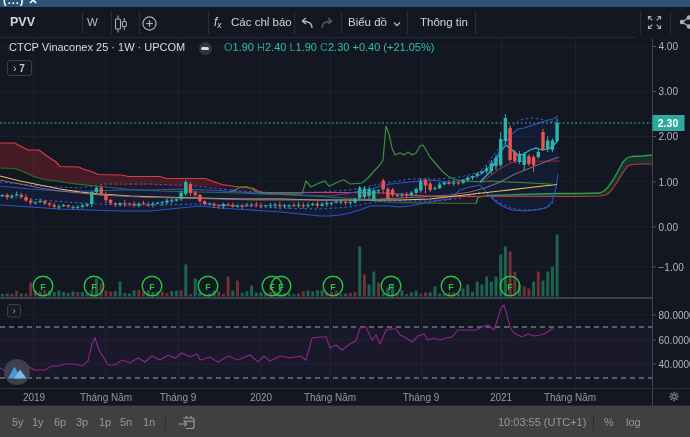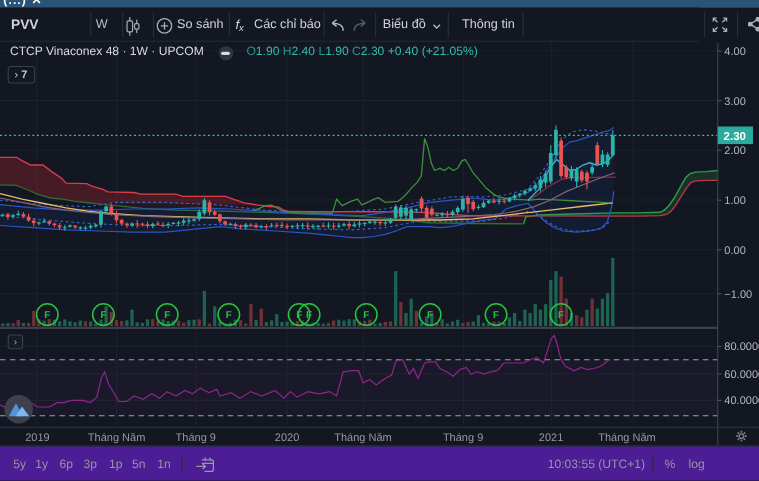--- a/index.html
+++ b/index.html
@@ -7,21 +7,21 @@
 .topbar span{position:absolute;left:3px;top:-6px;color:#fff;font-size:11px;font-weight:bold;letter-spacing:1px}
 .toolbar{left:0;top:7px;width:636px;height:31px;background:#131722;border-bottom:1px solid #242836}
 .tb{position:absolute;top:0;height:30px;line-height:30px;color:#d1d4dc;font-size:11.5px;white-space:nowrap}
 .ico{position:absolute;display:block}
 .sep{position:absolute;top:4px;width:1px;height:23px;background:#2a2e39}
 .legend{left:9px;top:41px;color:#d8dae0;font-size:11px;white-space:nowrap}
 .ohlc{left:224px;top:41px;color:#2fbfae;font-size:11px;white-space:nowrap}
 .minusbtn{left:198.5px;top:42px;width:13px;height:13px;border-radius:50%;background:#30353f}
 .minusbtn:after{content:"";position:absolute;left:2.5px;top:5px;width:8px;height:3px;border-radius:1.5px;background:#d8dadf}
 .btn7{left:6.5px;top:59.5px;width:25px;height:16.5px;border:1px solid #3a3e49;border-radius:3px;color:#c6c9d0;font-size:10px;line-height:15px;text-align:center}
-.bottombar{left:0;top:405px;width:690px;height:32px;background:#4c1d95;border-top:1px solid #242836}
+.bottombar{left:0;top:405px;width:690px;height:32px;background:#404040;border-top:1px solid #242836}
 .bb{position:absolute;top:0;height:32px;line-height:32px;color:#9598a1;font-size:11px;white-space:nowrap}
 </style></head>
 <body>
 <svg width="690" height="437" viewBox="0 0 690 437" style="position:absolute;left:0;top:0">
     <g stroke="#1d212e" stroke-width="1">
       <line x1="33.5" y1="39" x2="33.5" y2="388"></line>
       <line x1="106" y1="39" x2="106" y2="388"></line>
       <line x1="178.5" y1="39" x2="178.5" y2="388"></line>
       <line x1="261" y1="39" x2="261" y2="388"></line>
       <line x1="330.5" y1="39" x2="330.5" y2="388"></line>
@@ -517,21 +517,20 @@
     <rect x="9.3" y="7.5" width="4" height="5" rx="1"></rect>
       <line x1="11.3" y1="4" x2="11.3" y2="7.5"></line>
       <line x1="11.3" y1="12.5" x2="11.3" y2="16"></line>
   </svg>
   <div class="sep" style="left:139px"></div>
   <svg class="ico" style="left:141.5px;top:8.5px" width="15" height="15" viewBox="0 0 15 15" fill="none" stroke="#a8adb8" stroke-width="1.2">
     <circle cx="7.5" cy="7.5" r="6.6"></circle>
       <line x1="7.5" y1="4.2" x2="7.5" y2="10.8"></line>
       <line x1="4.2" y1="7.5" x2="10.8" y2="7.5"></line>
   </svg>
-  <div class="tb" style="left:161px">So sánh</div>
   <div class="sep" style="left:208px"></div>
   <div class="tb" style="left:214px;font-style:italic;font-size:12px">f<span style="font-size:8.5px;vertical-align:-2px">x</span></div>
   <div class="tb" style="left:231px">Các chỉ báo</div>
   <div class="sep" style="left:294px"></div>
   <svg class="ico" style="left:300px;top:10px" width="14" height="12" viewBox="0 0 14 12" fill="none" stroke="#b2b5be" stroke-width="1.3">
     <path d="M2 4 L6 1 M2 4 L6 7 M2 4 C8 4 12 6 12 11"></path>
   </svg>
   <svg class="ico" style="left:320px;top:10px" width="14" height="12" viewBox="0 0 14 12" fill="none" stroke="#565b66" stroke-width="1.3">
     <path d="M12 4 L8 1 M12 4 L8 7 M12 4 C6 4 2 6 2 11"></path>
   </svg>
@@ -550,21 +549,21 @@
   </svg>
   <div class="sep" style="left:670px"></div>
   <svg class="ico" style="left:680px;top:8px" width="12" height="14" viewBox="0 0 12 14" fill="#aab0ba">
     <line x1="2" y1="7" x2="9" y2="2.5" stroke="#aab0ba" stroke-width="1.3"></line>
       <line x1="2" y1="7" x2="9" y2="11.5" stroke="#aab0ba" stroke-width="1.3"></line>
     <circle cx="9" cy="2.5" r="2.2"></circle>
       <circle cx="2" cy="7" r="2.2"></circle>
       <circle cx="9" cy="11.5" r="2.2"></circle>
   </svg>
 </div>
-<div class="abs legend">CTCP Vinaconex 48 · 1W · UPCOM</div>
+<div class="abs legend">CTCP Vinaconex 25 · 1W · UPCOM</div>
 <div class="abs minusbtn"></div>
 <div class="abs ohlc"><span style="opacity:.75">O</span>1.90 <span style="opacity:.75">H</span>2.40 <span style="opacity:.75">L</span>1.90 <span style="opacity:.75">C</span>2.30 +0.40 (+21.05%)</div>
 <div class="abs btn7">› <b>7</b></div>
 <div class="abs bottombar">
   <div class="bb" style="left:12px">5y</div>
     <div class="bb" style="left:32px">1y</div>
   <div class="bb" style="left:54px">6p</div>
     <div class="bb" style="left:76px">3p</div>
   <div class="bb" style="left:99px">1p</div>
     <div class="bb" style="left:120px">5n</div>

